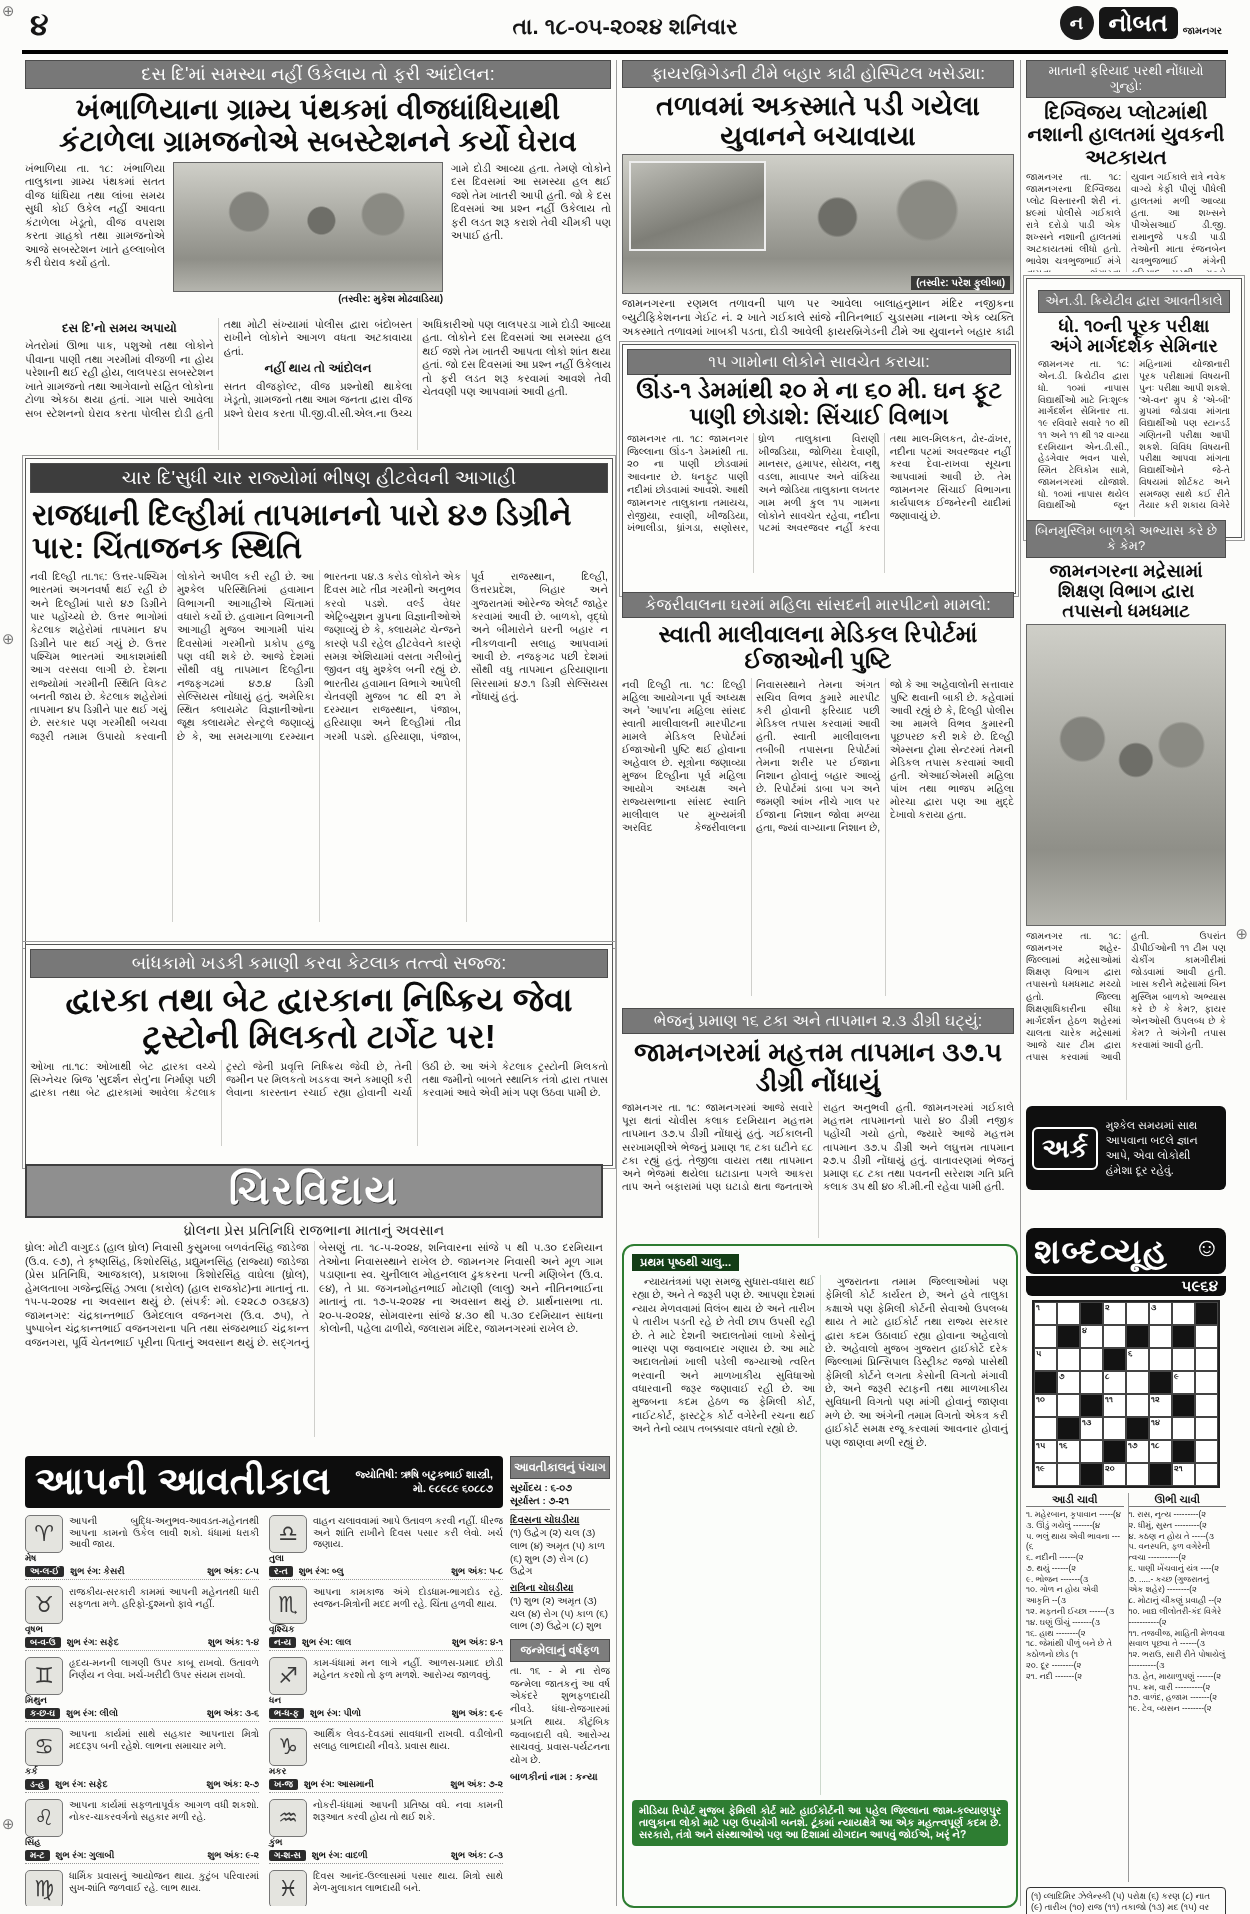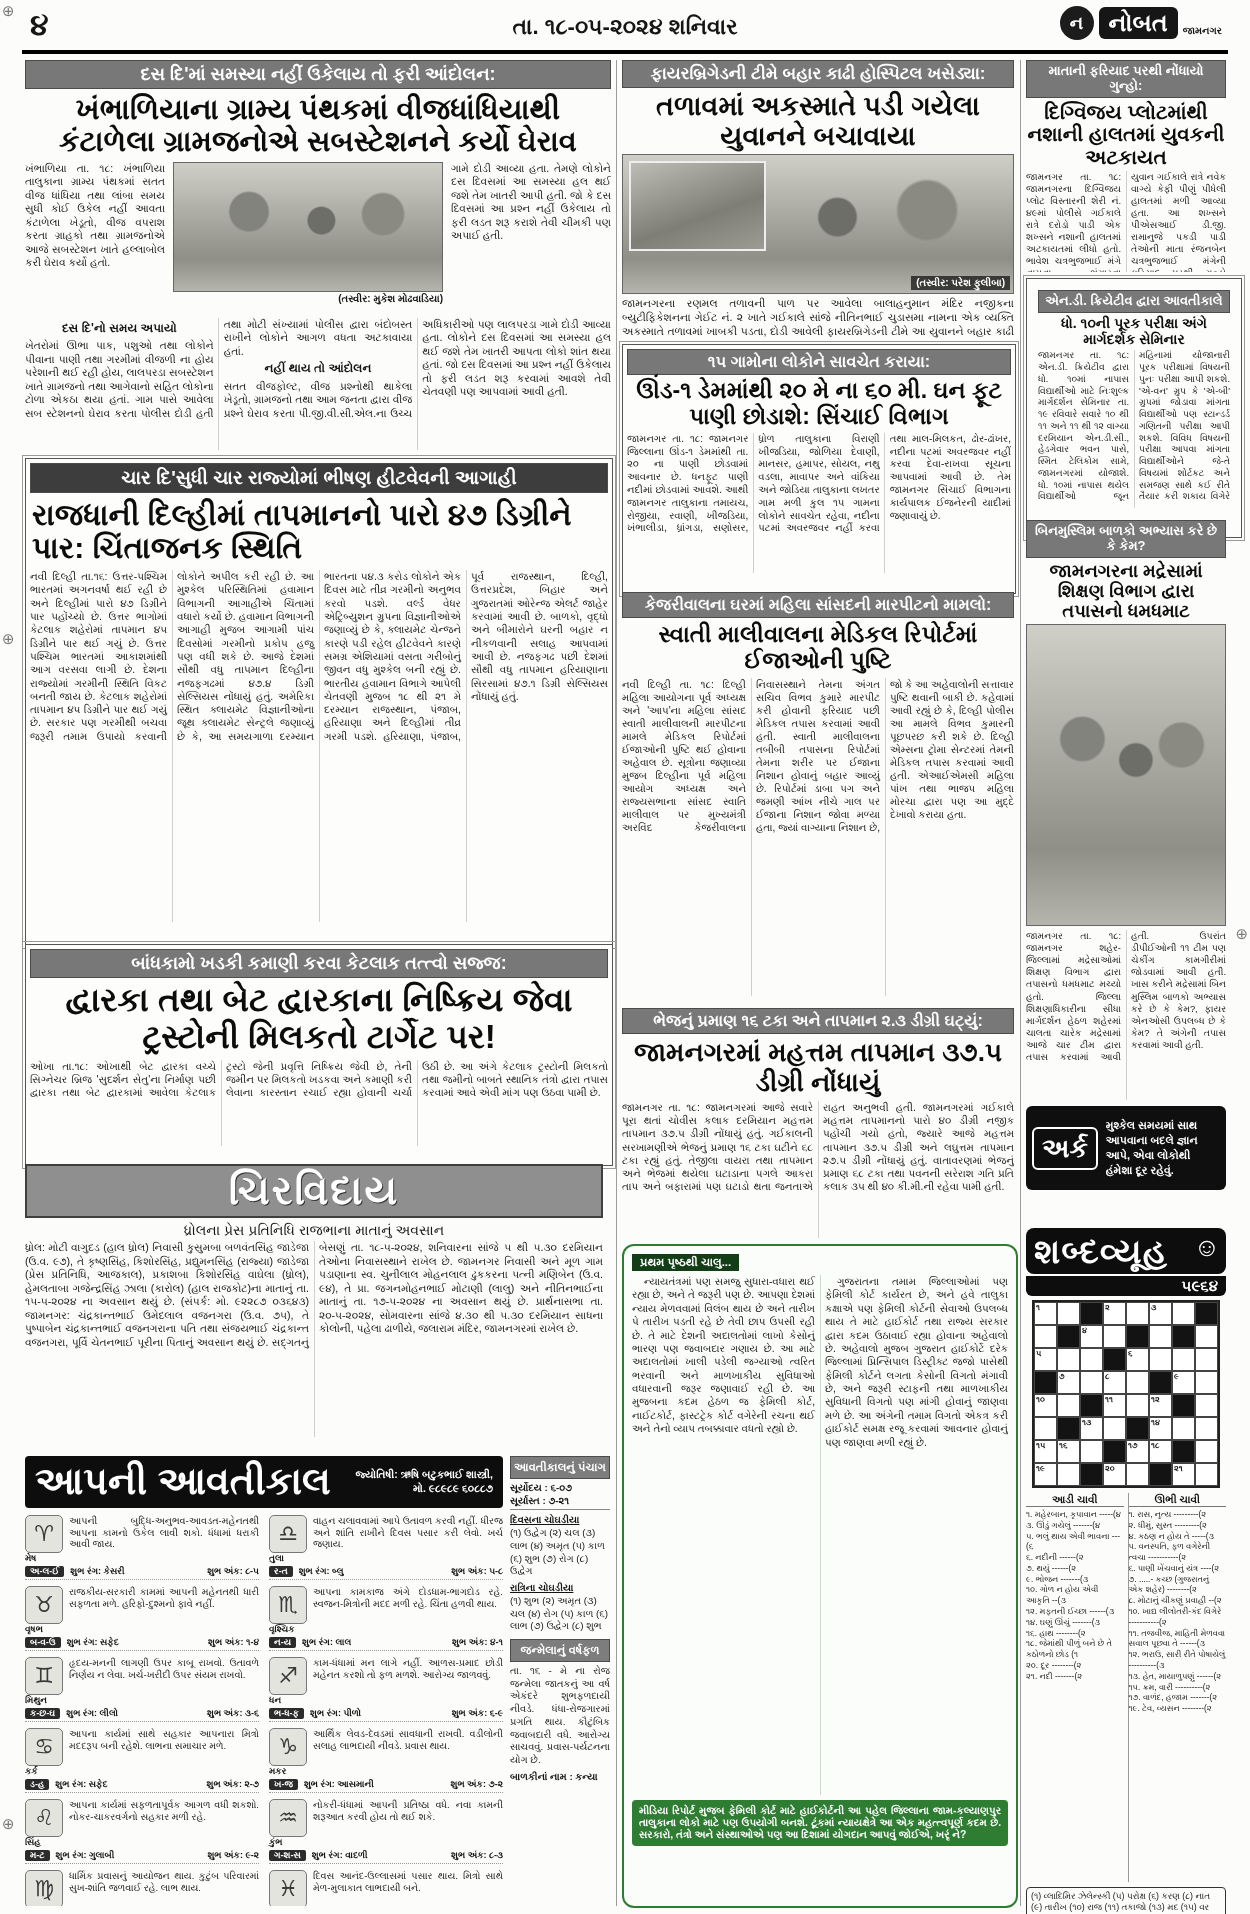--- a/index.html
+++ b/index.html
@@ -10,21 +10,21 @@
   .pg-date{position:absolute;left:0;right:0;top:14px;text-align:center;font-size:22px;font-weight:bold;}
   .masthead{position:absolute;right:28px;top:6px;display:flex;align-items:center;gap:5px;}
   .m-emblem{width:34px;height:34px;border-radius:50%;background:#1c1c1c;color:#fff;display:flex;
             align-items:center;justify-content:center;font-size:18px;font-weight:bold;}
   .m-name{background:#161616;color:#fff;font-weight:bold;font-size:24px;padding:2px 10px;border-radius:6px;}
   .m-sub{font-size:10px;font-weight:bold;align-self:flex-end;margin-bottom:3px;}
   .head-rule{position:absolute;left:22px;right:22px;top:50px;height:4px;background:#000;}
   .regmark{position:absolute;color:#7a7a7a;font-size:15px;}
   .vrule{position:absolute;width:1px;background:#9c9c9c;top:60px;bottom:8px;}
   
-  .kicker{background:#787878;color:#fff;font-weight:bold;text-align:center;padding:3px 5px;
+  .kicker{background:#787878;color:#fff;font-weight:normal;text-align:center;padding:3px 5px;
           border:1px solid #4c4c4c;line-height:1.15;}
   .kicker.dark{background:#3d3d3d;}
   .headline{font-weight:bold;text-align:center;line-height:1.12;color:#0c0c0c;}
   .body{ text-align:justify;line-height:1.28;}
   .cols2{columns:2;column-gap:10px;}
   .cols3{columns:3;column-gap:10px;}
   .cols4{columns:4;column-gap:10px;}
   .colrule{column-rule:1px solid #cfcfcb;}
   .mini-head{font-weight:bold;text-align:center;font-size:12px;margin:3px 0;text-indent:0;}
   .boxed{border:1px solid #555;outline:1px solid #999;outline-offset:2px;background:#fdfdfb;}
@@ -70,21 +70,21 @@
   .ed-box{position:absolute;border:2.5px solid #2e7d32;border-radius:12px;padding:6px 8px;background:#fbfdfa;}
   .ed-bar{background:#133d16;color:#fff;font-weight:bold;font-size:11.5px;padding:2px 8px;display:inline-block;
           margin-bottom:4px;}
   .ed-body{font-size:10.3px;text-align:justify;line-height:1.3;columns:2;column-gap:10px;column-rule:1px solid #cdd9cd;height:520px;overflow:hidden;}
   .ed-body p{margin:0 0 4px;text-indent:12px;}
   .ed-high{background:#2e7d32;color:#fff;font-weight:bold;font-size:10.3px;padding:5px 7px;border-radius:4px;
            margin-top:5px;text-align:justify;}
   
   .ark{position:absolute;background:#0f0f0f;color:#fff;border-radius:6px;display:flex;align-items:center;gap:8px;padding:6px;}
   .ark-label{font-size:26px;font-weight:bold;border:2px solid #fff;border-radius:6px;padding:4px 8px;}
-  .ark-quote{font-size:11px;font-weight:bold;line-height:1.35;}
+  .ark-quote{font-size:11px;font-weight:normal;line-height:1.35;}
   
   .cw{position:absolute;display:flex;flex-direction:column;}
   .cw-banner{background:#0d0d0d;color:#fff;border-radius:8px;padding:4px 8px 2px;position:relative;}
   .cw-title{font-size:34px;font-weight:bold;letter-spacing:1px;}
   .cw-mascot{position:absolute;right:6px;top:4px;font-size:26px;}
   .cw-numbar{background:#0d0d0d;color:#fff;font-weight:bold;text-align:right;font-size:15px;
              padding:1px 8px;border-radius:0 0 6px 6px;margin:2px 0 4px;}
   .cw-grid{border:2px solid #222;align-self:center;}
   .cw-row{display:flex;}
   .cw-cell{width:23px;height:23px;border:1px solid #444;background:#fff;position:relative;box-sizing:border-box;}
@@ -392,21 +392,21 @@
   </section>
 
   <section style="position:absolute;left:1026px;top:60px;width:200px;height:212px;overflow:hidden;">
     <div class="kicker" style="font-size:13px;">માતાની ફરિયાદ પરથી નોંધાયો ગુન્હો:</div>
     <div class="headline" style="font-size:20px;margin:3px 0;">દિગ્વિજય પ્લોટમાંથી નશાની હાલતમાં યુવકની અટકાયત</div>
     <div class="cols2 colrule body" style="height:124px;font-size:9.4px;overflow:hidden;">જામનગર તા. ૧૮: જામનગરના દિગ્વિજય પ્લોટ વિસ્તારની શેરી નં. ૪૯માં પોલીસે ગઈકાલે રાત્રે દરોડો પાડી એક શખ્સને નશાની હાલતમાં અટકાયતમાં લીધો હતો. ભાવેશ ચત્રભુજભાઈ મંગે નામના ભંગારના વ્યવસાયી ભાનુશાળી યુવાન ગઈકાલે રાત્રે નવેક વાગ્યે કેફી પીણું પીધેલી હાલતમાં મળી આવ્યા હતા. આ શખ્સને પીએસઆઈ ડી.જી. રામાનુજે પકડી પાડી તેઓની માતા રંજનબેન ચત્રભુજભાઈ મંગેની ફરિયાદ પરથી ગુન્હો નોંધ્યો છે.</div>
   </section>
 
   <section class="boxed" style="position:absolute;left:1026px;top:278px;width:192px;height:236px;padding:11px;overflow:hidden;">
     <div class="kicker" style="font-size:13px;">એન.ડી. ક્રિયેટીવ દ્વારા આવતીકાલે</div>
-    <div class="headline" style="font-size:14px;margin:3px 9px;">ધો. ૧૦ની પૂરક પરીક્ષા અંગે માર્ગદર્શક સેમિનાર</div>
+    <div class="headline" style="font-size:18px;margin:3px 9px;">ધો. ૧૦ની પૂરક પરીક્ષા અંગે માર્ગદર્શક સેમિનાર</div>
     <div class="cols2 colrule body" style="height:158px;font-size:9.2px;overflow:hidden;">જામનગર તા. ૧૮: એન.ડી. ક્રિયેટીવ દ્વારા ધો. ૧૦માં નાપાસ વિદ્યાર્થીઓ માટે નિઃશુલ્ક માર્ગદર્શન સેમિનાર તા. ૧૯ રવિવારે સવારે ૧૦ થી ૧૧ અને ૧૧ થી ૧૨ વાગ્યા દરમિયાન એન.ડી.સી., હેડગેવાર ભવન પાસે, સ્મિત ટેલિકોમ સામે, જામનગરમાં યોજાશે. ધો. ૧૦માં નાપાસ થયેલ વિદ્યાર્થીઓ જૂન મહિનામાં યોજાનારી પૂરક પરીક્ષામાં વિષયની પુનઃ પરીક્ષા આપી શકશે. 'એ-વન' ગ્રુપ કે 'એ-બી' ગ્રુપમાં જોડાવા માંગતા વિદ્યાર્થીઓ પણ સ્ટાન્ડર્ડ ગણિતની પરીક્ષા આપી શકશે. વિવિધ વિષયની પરીક્ષા આપવા માંગતા વિદ્યાર્થીઓને જે-તે વિષયમાં શોર્ટકટ અને સમજણ સાથે કઈ રીતે તૈયાર કરી શકાય વિગેરે બાબતે માર્ગદર્શન અપાશે. સેમિનારમાં જોડાવા મો. ૯૦૩૩૪ ૫૭૭૦૬ ઉપર વ્હોટસએપ મેસેજ કરવા જણાવાયું છે.</div>
   </section>
 
   <section style="position:absolute;left:1026px;top:520px;width:200px;height:580px;overflow:hidden;">
     <div class="kicker" style="font-size:13px;">બિનમુસ્લિમ બાળકો અભ્યાસ કરે છે કે કેમ?</div>
     <div class="headline" style="font-size:18px;margin:3px 0;">જામનગરના મદ્રેસામાં શિક્ષણ વિભાગ દ્વારા તપાસનો ધમધમાટ</div>
     <div class="photo" style="height:300px;"></div>
     <div class="cols2 colrule body" style="height:200px;font-size:9.4px;overflow:hidden;margin-top:4px;">જામનગર તા. ૧૮: જામનગર શહેર-જિલ્લામાં મદ્રેસાઓમાં શિક્ષણ વિભાગ દ્વારા તપાસનો ધમધમાટ મચ્યો હતો. જિલ્લા શિક્ષણાધિકારીના સીધા માર્ગદર્શન હેઠળ શહેરમાં ચાલતા ચારેક મદ્રેસામાં આજે ચાર ટીમ દ્વારા તપાસ કરવામાં આવી હતી. ઉપરાંત ડીપીઈઓની ૧૧ ટીમ પણ ચેકીંગ કામગીરીમાં જોડવામાં આવી હતી. ખાસ કરીને મદ્રેસામાં બિન મુસ્લિમ બાળકો અભ્યાસ કરે છે કે કેમ?, ફાયર એનઓસી ઉપલબ્ધ છે કે કેમ? તે અંગેની તપાસ કરવામાં આવી હતી.</div>
   </section>
 

